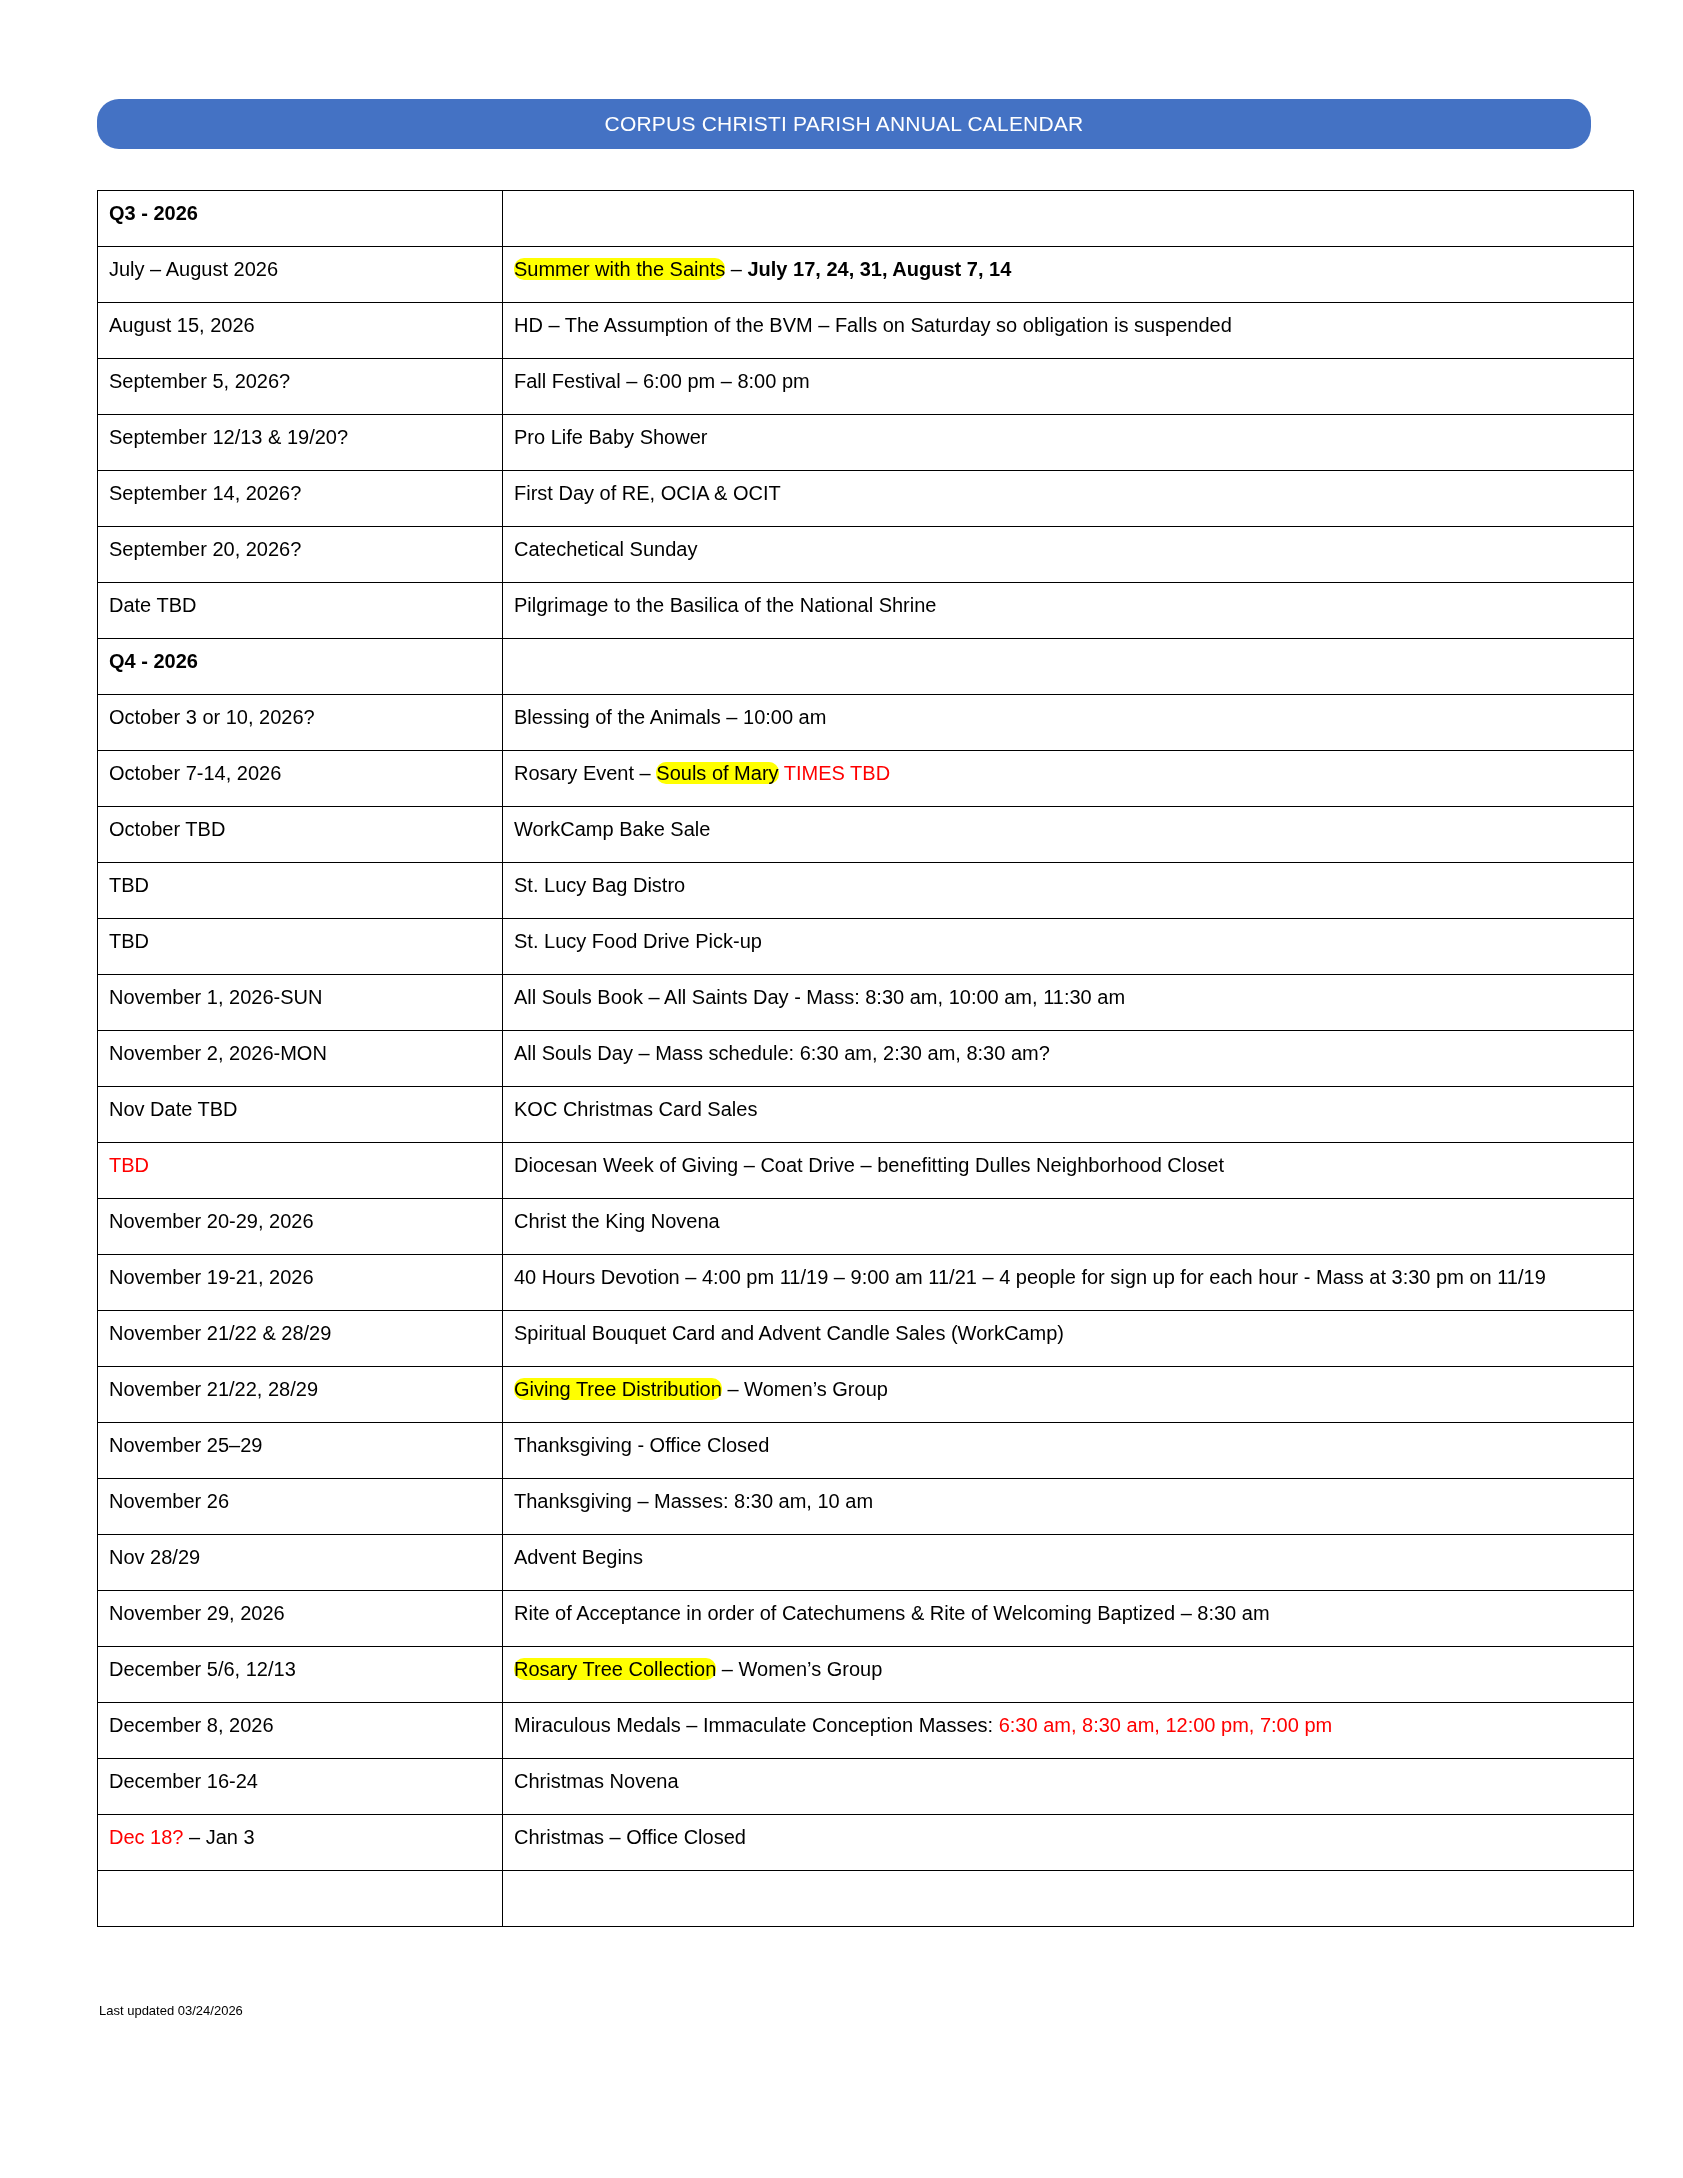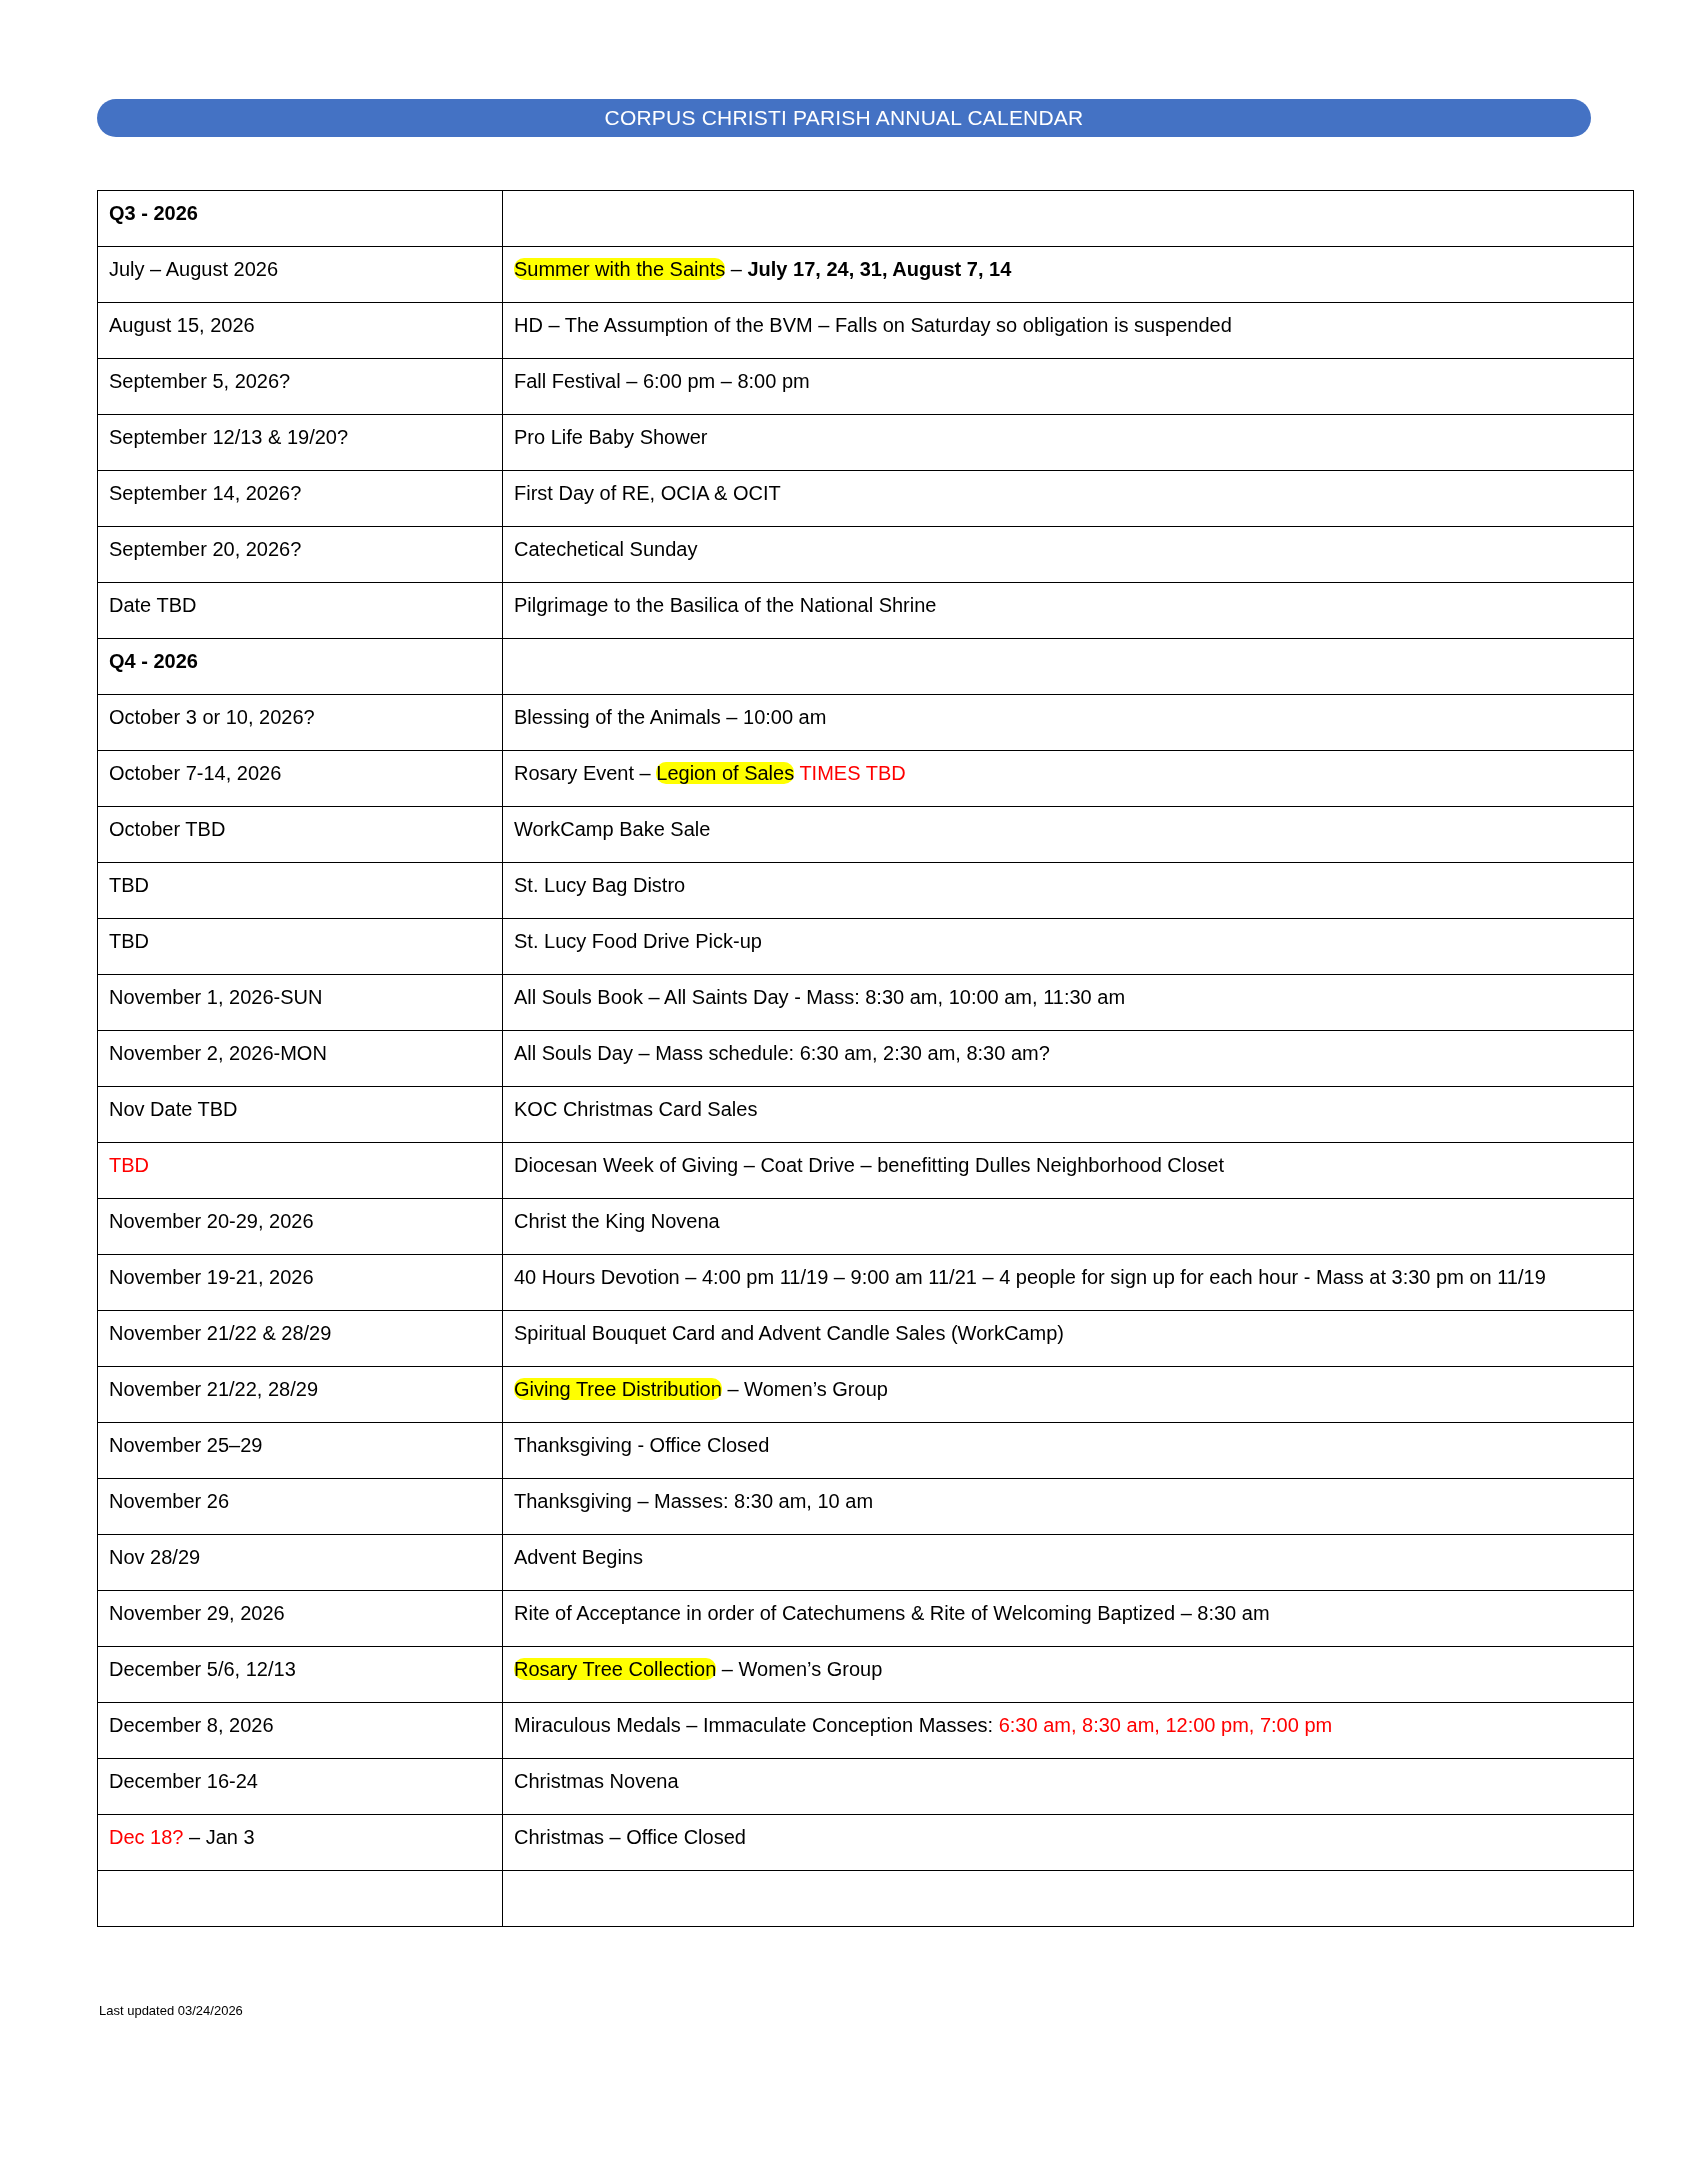--- a/index.html
+++ b/index.html
@@ -21,21 +21,21 @@
     box-sizing: border-box;
     padding: 0;
   }
 
   
   .banner {
     position: absolute;
     left: 97px;
     top: 99px;
     width: 1494px;
-    height: 38px;
+    height: 50px;
     background: #4472C4;
     display: flex;
     align-items: center;
     justify-content: center;
     border-radius: 22px;
   }
   .banner-title {
     color: #FFFFFF;
     font-size: 21px;
     letter-spacing: 0.2px;
@@ -142,21 +142,21 @@
           <tr>
             <td class="date-col quarter">Q4 - 2026</td>
             <td class="event-col"></td>
           </tr>
           <tr>
             <td class="date-col">October 3 or 10, 2026?</td>
             <td class="event-col"><span>Blessing of the Animals – 10:00 am</span></td>
           </tr>
           <tr>
             <td class="date-col">October 7-14, 2026</td>
-            <td class="event-col"><span>Rosary Event – </span><span class="hl">Legion of Sales</span><span>  </span><span class="red">TIMES TBD</span></td>
+            <td class="event-col"><span>Rosary Event – </span><span class="hl">Souls of Mary</span><span>  </span><span class="red">TIMES TBD</span></td>
           </tr>
           <tr>
             <td class="date-col">October TBD</td>
             <td class="event-col"><span>WorkCamp Bake Sale</span></td>
           </tr>
           <tr>
             <td class="date-col">TBD</td>
             <td class="event-col"><span>St. Lucy Bag Distro</span></td>
           </tr>
           <tr>

